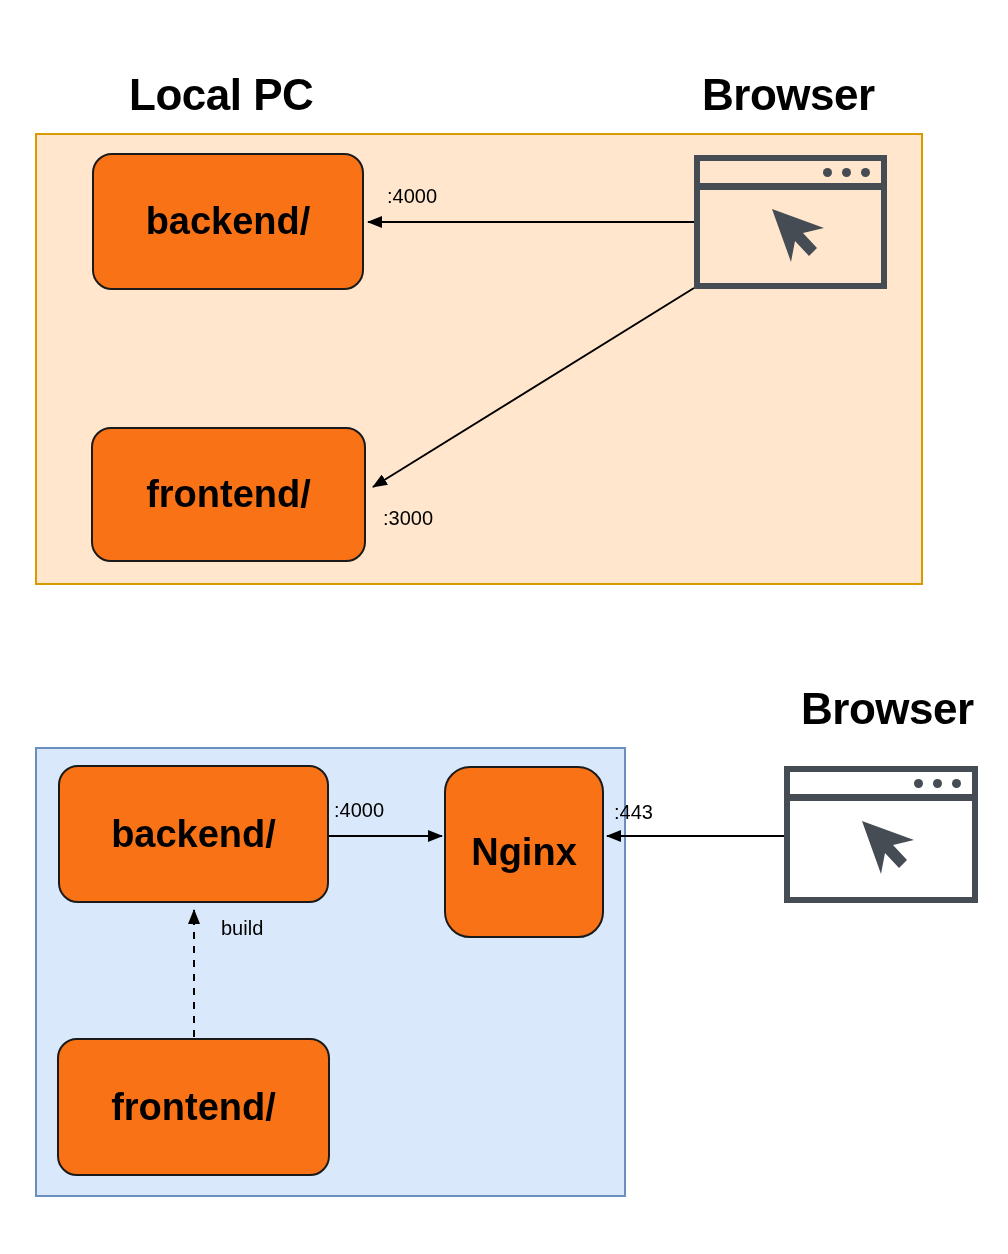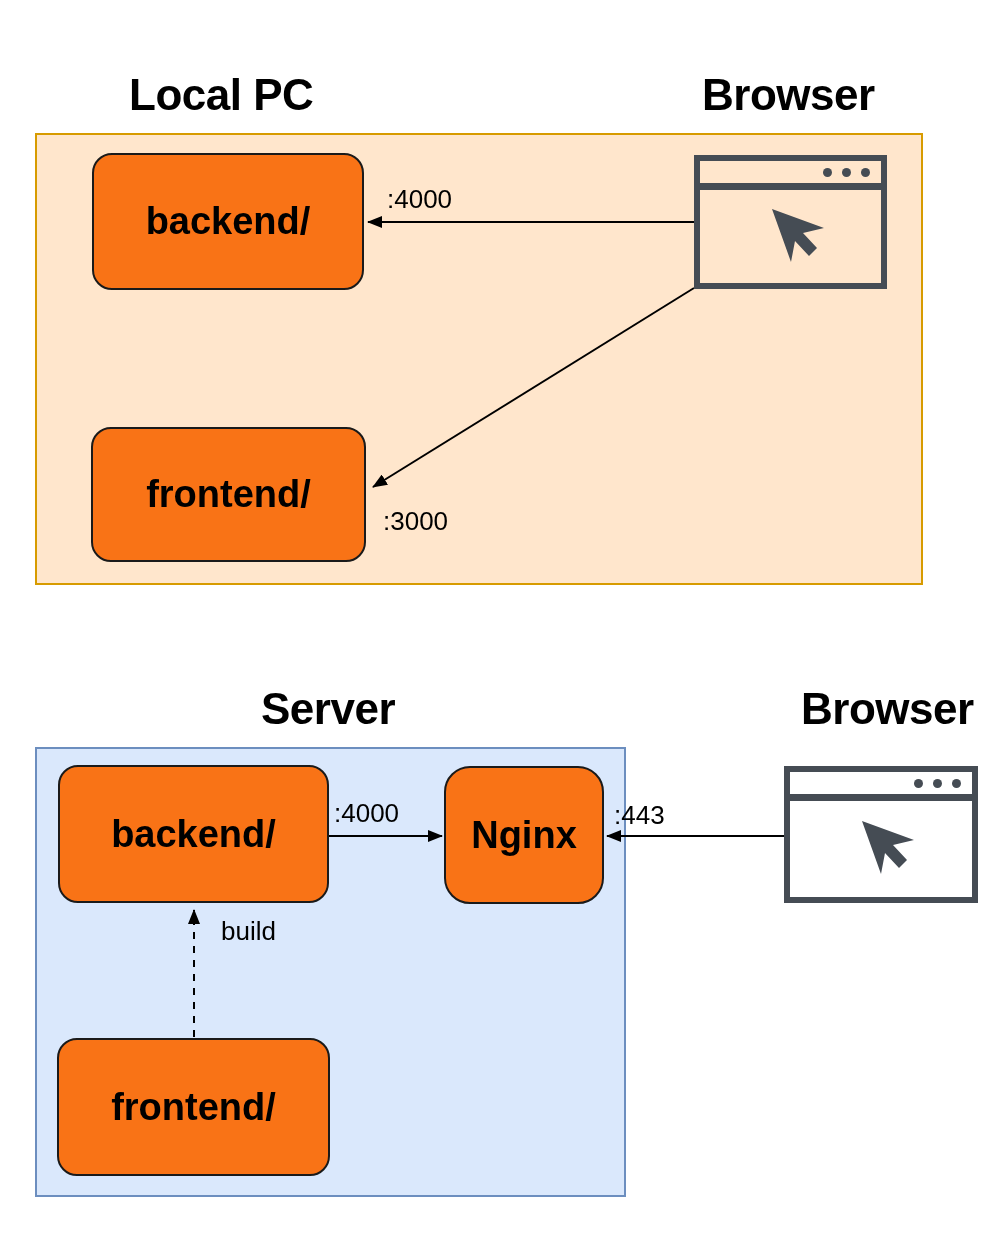--- a/index.html
+++ b/index.html
@@ -16,21 +16,21 @@
   }
   .container.orange{background:#FFE6CC;border:2px solid #D79B00;}
   .container.blue{background:#DAE8FC;border:2px solid #6C8EBF;}
   .node{
     position:absolute;box-sizing:border-box;background:#f97316;border:2px solid #1a1a1a;
     border-radius:20px;display:flex;align-items:center;justify-content:center;
     font-size:38px;font-weight:bold;z-index:3;white-space:nowrap;
   }
   .node.small-radius{border-radius:26px;}
   .edge-label{
-    position:absolute;font-size:26px;line-height:1;white-space:nowrap;z-index:4;
+    position:absolute;font-size:20px;line-height:1;white-space:nowrap;z-index:4;
   }
   #edges{position:absolute;left:0;top:0;z-index:2;pointer-events:none;}
   
   .browser{
     position:absolute;box-sizing:border-box;border:6px solid #454C54;z-index:3;
   }
   .browser.filled{background:#ffffff;}
   .browser .bar{
     box-sizing:border-box;height:29px;border-bottom:7px solid #454C54;
     display:flex;align-items:center;justify-content:flex-end;gap:10px;
@@ -70,30 +70,29 @@
     <div class="content">
       <svg width="56" height="56" viewBox="0 0 28 28">
         <path d="M1,1 L27,10.5 L16.5,13 L23.5,20.5 L19.5,24.5 L12.5,17 L10.5,27.5 Z" fill="#454C54"></path>
       </svg>
     </div>
   </div>
 
   <div class="edge-label" style="left:371px;top:186px;">:4000</div>
   <div class="edge-label" style="left:367px;top:508px;">:3000</div>
 
-  <div class="title" style="left:245px;top:687px;">Server</div>
   <div class="title" style="left:785px;top:687px;">Browser</div>
 
   <div class="container blue" style="left:19px;top:747px;width:591px;height:450px;"></div>
 
   <div class="node" style="left:42px;top:765px;width:271px;height:138px;">
     <span>backend/</span>
   </div>
 
-  <div class="node small-radius" style="left:428px;top:766px;width:160px;height:138px;">
+  <div class="node small-radius" style="left:428px;top:766px;width:160px;height:172px;">
     <span>Nginx</span>
   </div>
 
   <div class="node" style="left:41px;top:1038px;width:273px;height:138px;">
     <span>frontend/</span>
   </div>
 
   <div class="browser filled" style="left:768px;top:766px;width:194px;height:137px;">
     <div class="bar">
       <span class="dot"></span>

